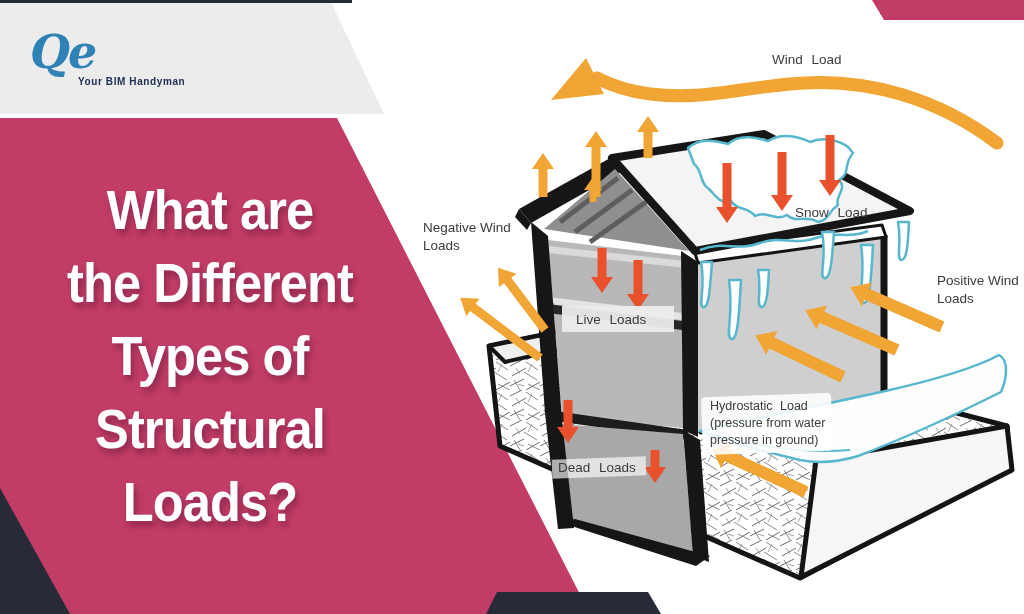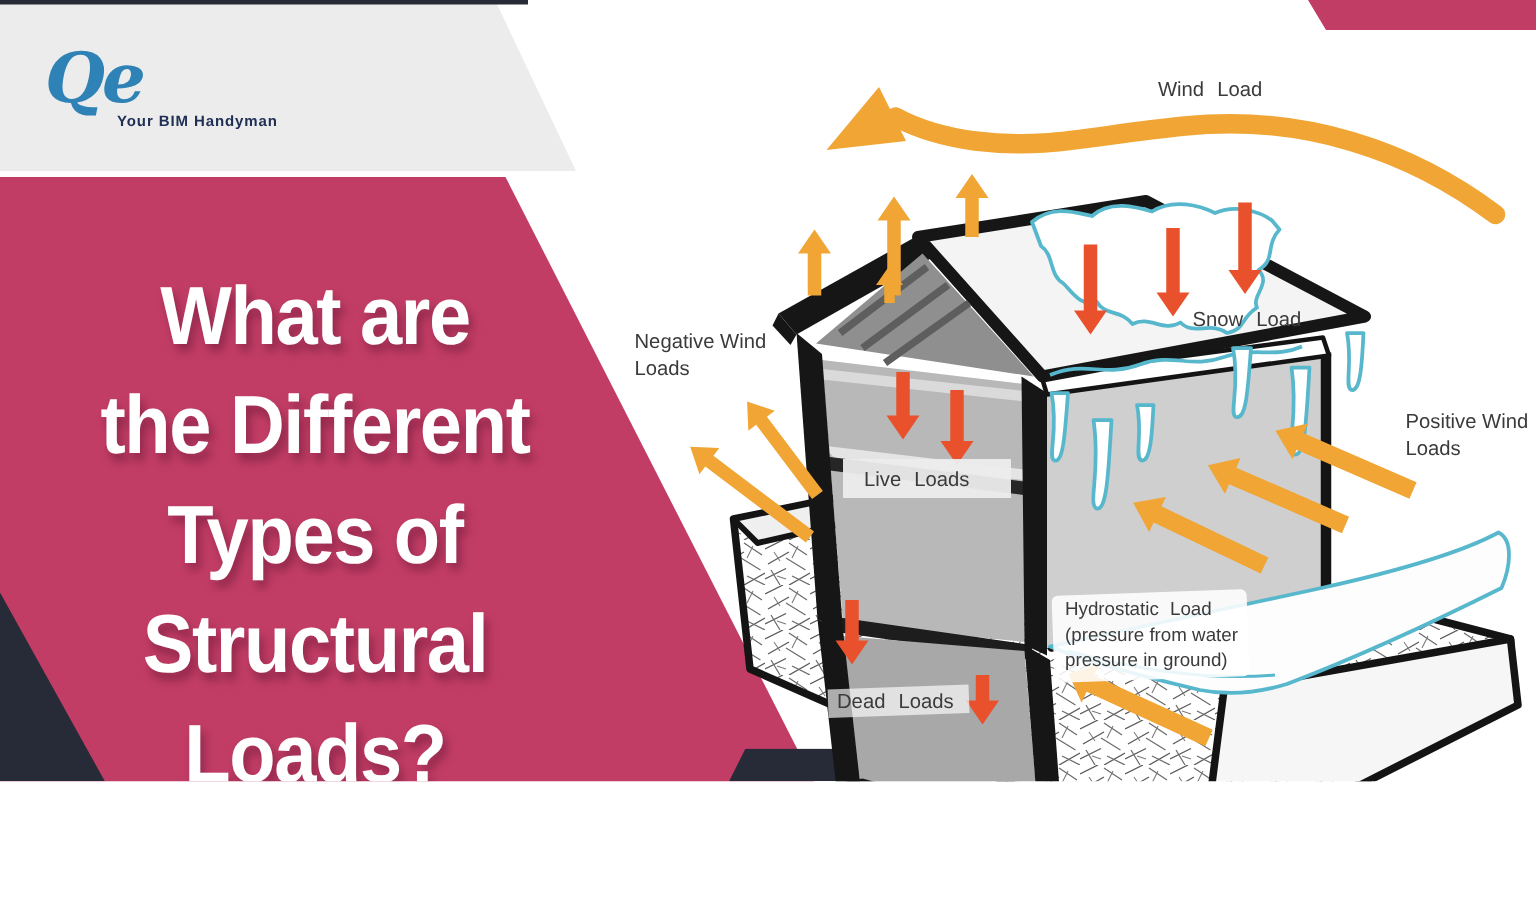--- a/index.html
+++ b/index.html
@@ -1,16 +1,16 @@
 <!DOCTYPE html>
 <html><head>
 <meta charset="utf-8">
 <style>
   html,body{margin:0;padding:0;background:#fff;}
-  #stage{position:relative;width:1024px;height:521px;overflow:hidden;background:#ffffff;
+  #stage{position:relative;width:1024px;height:614px;overflow:hidden;background:#ffffff;
          font-family:"Liberation Sans",sans-serif;}
   
   .gray-band{position:absolute;left:0;top:0;width:420px;height:118px;background:#ECECEC;
     clip-path:polygon(0 0,330px 0,384px 114px,0 114px);}
   .top-dark-line{position:absolute;left:0;top:0;width:352px;height:3px;background:#262B37;}
   .magenta-panel{position:absolute;left:0;top:0;width:640px;height:614px;background:#C23D66;
     clip-path:polygon(0 118px,337px 118px,590px 614px,0 614px);}
   .magenta-top-strip{position:absolute;right:0;top:0;width:160px;height:20px;background:#C23D66;
     clip-path:polygon(8px 0,160px 0,160px 20px,20px 20px);}
   .navy-tri-bl{position:absolute;left:0;bottom:0;width:70px;height:126px;background:#262B37;

